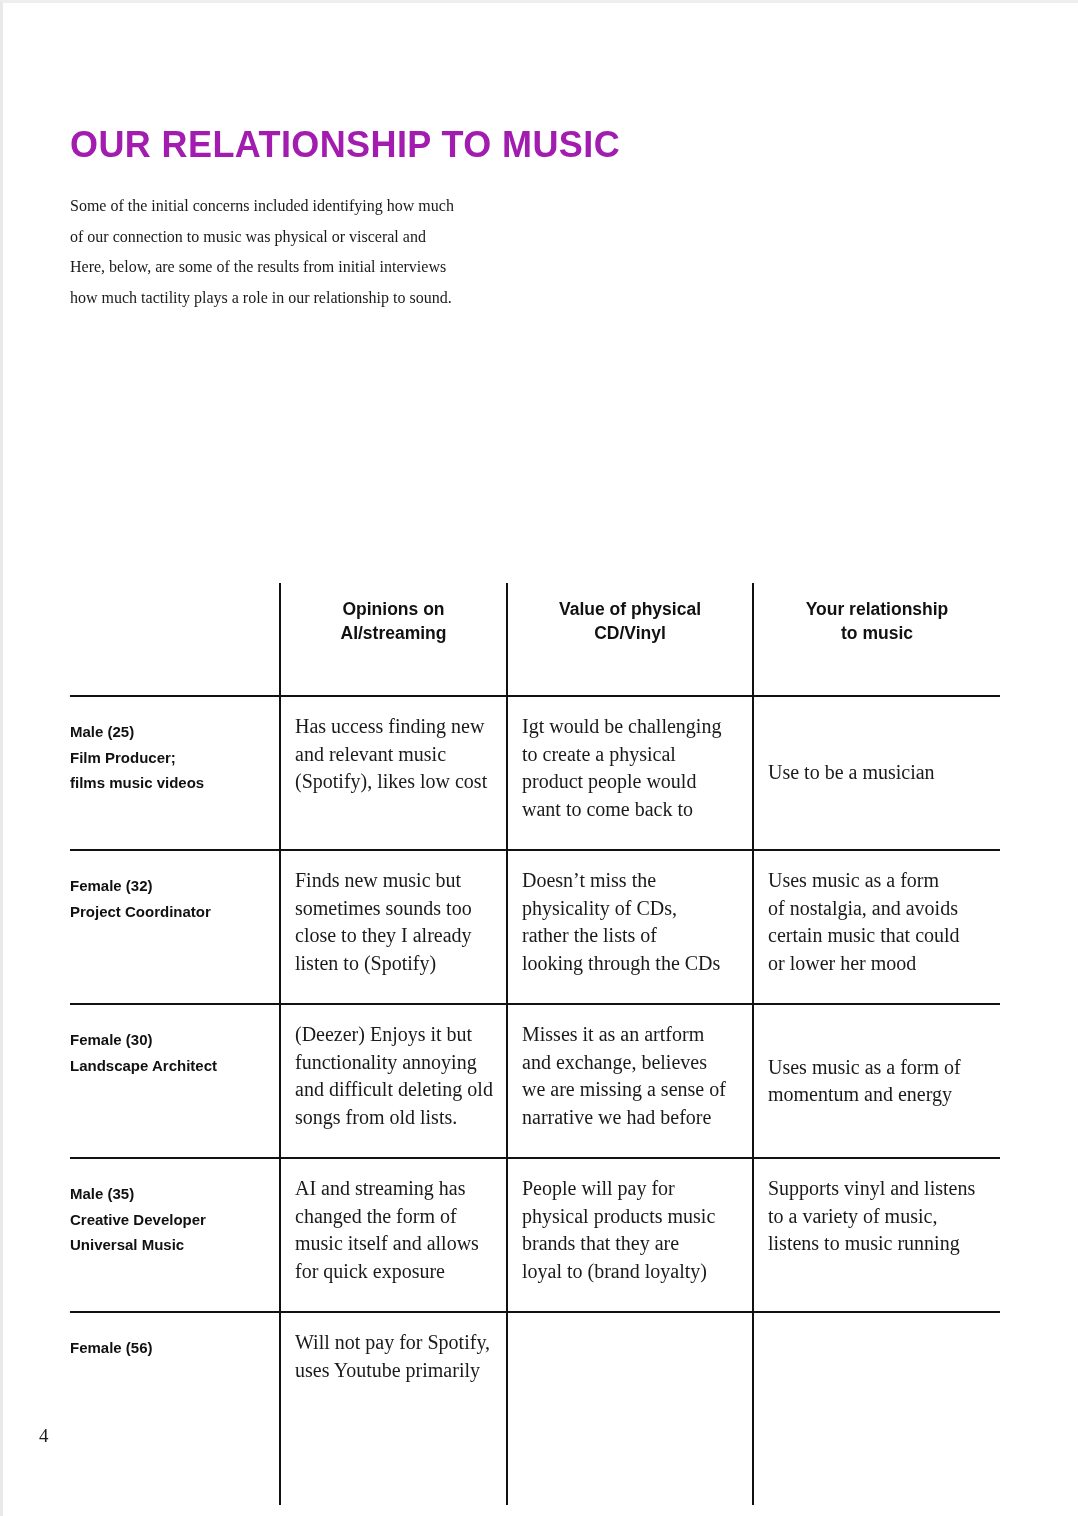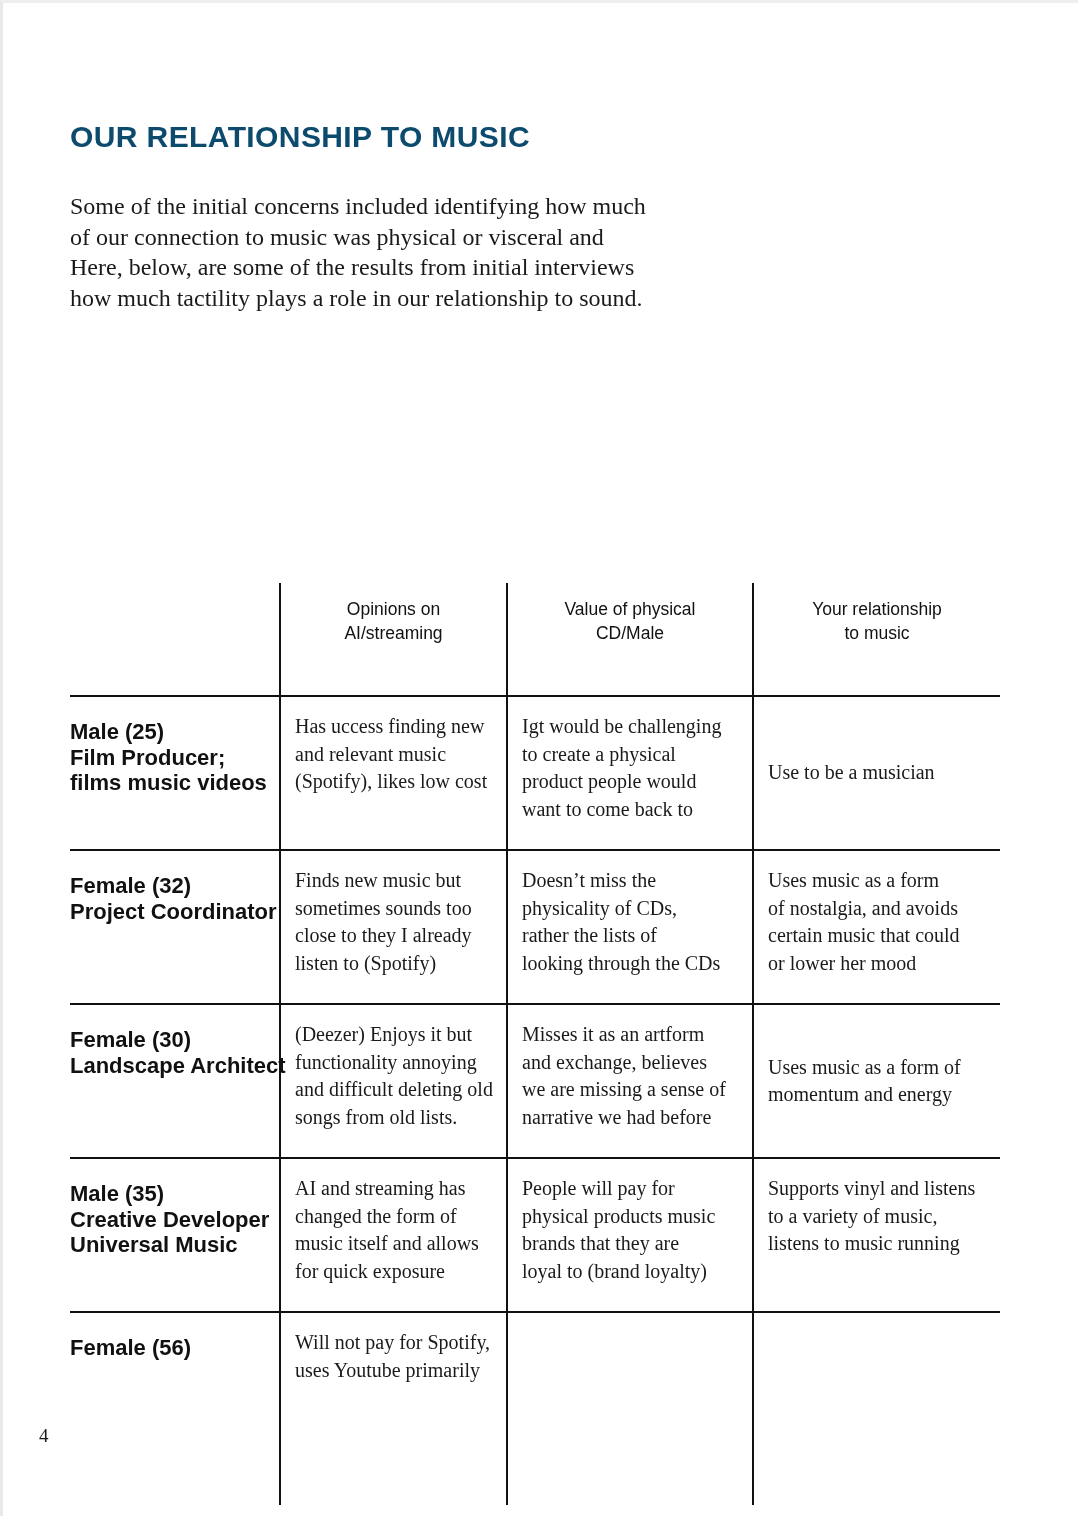--- a/index.html
+++ b/index.html
@@ -18,34 +18,34 @@
     border-top: 3px solid #eeeeee;
   }
 
   
   .page-title {
     position: absolute;
     left: 67px;
     top: 97px;
     font-family: "Liberation Sans", sans-serif;
     font-weight: bold;
-    font-size: 30px;
+    font-size: 36px;
     letter-spacing: 0.4px;
-    color: #0c4a6e;
+    color: #a21caf;
     white-space: nowrap;
   }
 
   
   .intro {
     position: absolute;
     left: 67px;
     top: 188px;
     width: 580px;
     font-family: "Liberation Serif", serif;
-    font-size: 24px;
+    font-size: 16px;
     line-height: 30.5px;
     color: #1a1a1a;
   }
   .intro-line { display: block; white-space: nowrap; }
 
   
   .research-table {
     position: absolute;
     left: 67px;
     top: 580px;
@@ -80,35 +80,35 @@
     border-bottom: 2.5px solid #111111;
   }
   .tbl tbody tr.last-row td {
     border-bottom: none;
   }
 
   
   .tbl thead th {
     height: 88px;
     font-family: "Liberation Sans", sans-serif;
-    font-weight: normal;
+    font-weight: bold;
     font-size: 17.5px;
     line-height: 24px;
     color: #111111;
     text-align: center;
     padding: 14px 10px 10px 10px;
   }
   .tbl thead th.head-blank { text-align: left; }
   .hdr-line { display: block; }
 
   
   td.participant {
     font-family: "Liberation Sans", sans-serif;
     font-weight: bold;
-    font-size: 22px;
+    font-size: 15px;
     line-height: 25.5px;
     color: #111111;
     padding: 22px 14px 22px 0px;
   }
   td.participant .p-line { display: block; white-space: nowrap; }
 
   
   td.answer {
     font-family: "Liberation Serif", serif;
     font-size: 20px;
@@ -163,21 +163,21 @@
         <tr>
           <th class="head-blank">
             <span class="hdr-line"></span>
           </th>
           <th class="sep">
             <span class="hdr-line">Opinions on</span>
             <span class="hdr-line">AI/streaming</span>
           </th>
           <th class="sep">
             <span class="hdr-line">Value of physical</span>
-            <span class="hdr-line">CD/Male</span>
+            <span class="hdr-line">CD/Vinyl</span>
           </th>
           <th class="sep">
             <span class="hdr-line">Your relationship</span>
             <span class="hdr-line">to music</span>
           </th>
         </tr>
       </thead>
       <tbody>
 
         <tr class="data-row row-1">

